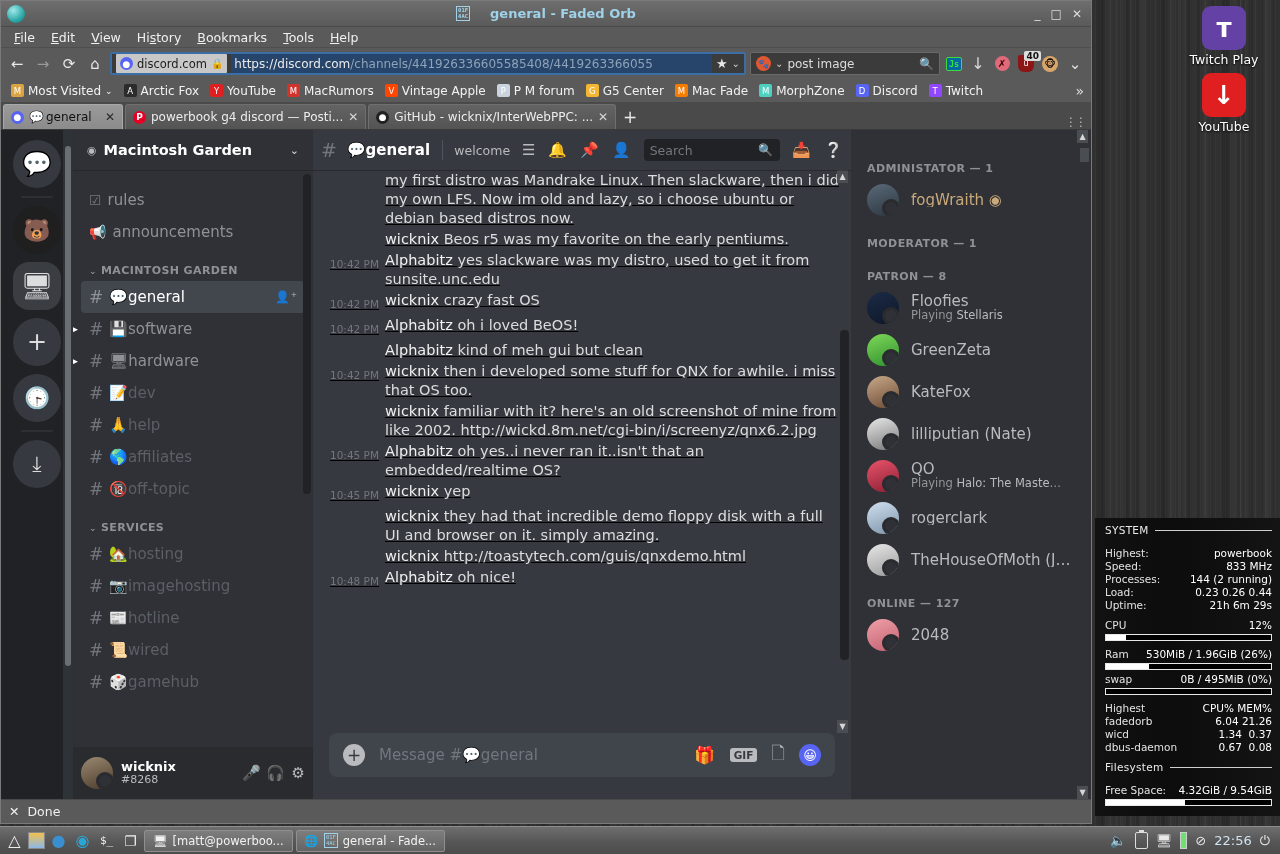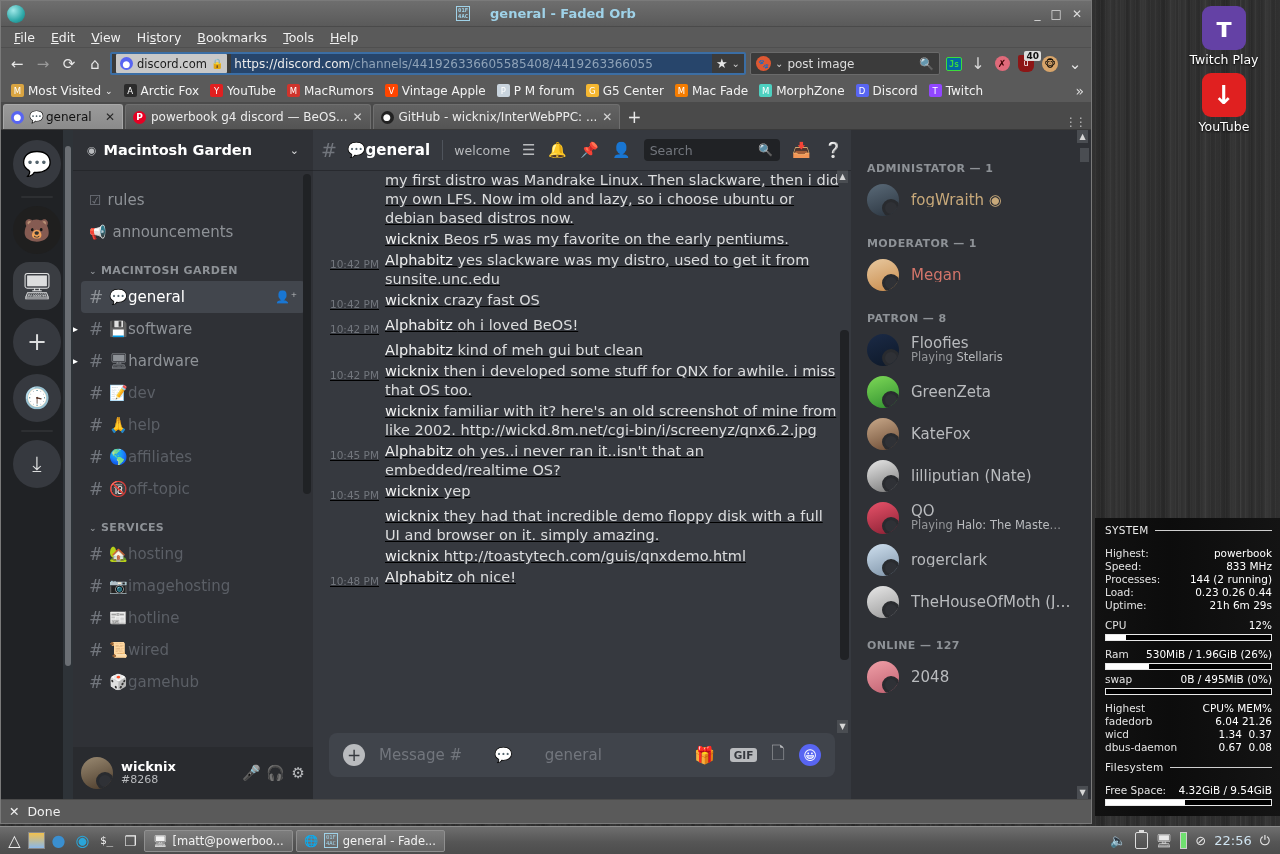--- a/index.html
+++ b/index.html
@@ -192,21 +192,21 @@
   .msg .body{ flex:1; color:#dcddde; min-width:0; }
   .msg .au{ color:#f0f0f0; font-weight:500; }
   .msg .txt{ color:#dcddde; }
   .msg-scroll{ position:absolute; right:2px; top:0; bottom:0; width:9px; }
   .msg-scroll .thumb{ position:absolute; top:160px; width:9px; height:330px; background:#202225; border-radius:4px;}
   .arrowbox{ position:absolute; right:1px; width:11px; height:13px; background:#4a4d52; display:flex; align-items:center; justify-content:center; color:#d6d6d6; font-size:8px;}
 
   .composer-wrap{ padding:0 16px 22px 16px; position:relative;}
   .composer{ background:#40444b; border-radius:8px; height:44px; display:flex; align-items:center; gap:14px; padding:0 14px;}
   .plus{ width:22px;height:22px;border-radius:50%;background:#b9bbbe;color:#36393f;display:flex;align-items:center;justify-content:center;font-size:17px;flex:none;}
-  .ph{ flex:1; color:#72767d; font-size:15px; display:flex; align-items:center;gap:32px; }
+  .ph{ flex:1; color:#72767d; font-size:15px; display:flex; align-items:center; }
   .cmp-ico{ color:#b9bbbe; font-size:17px; cursor:pointer;}
   .gifbox{ background:#b9bbbe;color:#36393f;font-size:10.5px;font-weight:bold;padding:1px 4px;border-radius:3px;font-family:"DejaVu Sans",sans-serif;}
   .emo{ width:22px;height:22px;border-radius:50%;background:#5865f2;color:#fff;display:flex;align-items:center;justify-content:center;font-size:13px;}
 
   
   .members{ width:240px; background:#2f3136; overflow:hidden; padding-top:16px; position:relative;}
   .m-cat{ color:#8e9297; font-size:11px; font-weight:bold; letter-spacing:.4px; padding:16px 8px 4px 16px;}
   .mem{ display:flex; align-items:center; gap:12px; height:42px; margin:0 8px; padding:0 8px; border-radius:4px; cursor:pointer;}
   .mem .mi{ line-height:14px; min-width:0;}
   .mem .mn{ color:#b9bbbe; font-size:15px; white-space:nowrap; overflow:hidden; text-overflow:ellipsis;}
@@ -453,21 +453,21 @@
     <div class="tab active">
       <span class="fav-discord">●</span>
       <span class="t-lbl">
           <span>💬</span>
           <span>general</span>
         </span>
       <span class="x">✕</span>
     </div>
     <div class="tab">
       <span style="width:13px;height:13px;border-radius:50%;background:#e60023;color:#fff;font-size:9px;display:flex;align-items:center;justify-content:center;font-weight:bold">P</span>
-      <span class="t-lbl">powerbook g4 discord — BeOS...</span>
+      <span class="t-lbl">powerbook g4 discord — Posti...</span>
       <span class="x">✕</span>
     </div>
     <div class="tab">
       <span style="width:13px;height:13px;border-radius:50%;background:#222;color:#fff;font-size:9px;display:flex;align-items:center;justify-content:center">●</span>
       <span class="t-lbl">GitHub - wicknix/InterWebPPC: ...</span>
       <span class="x">✕</span>
     </div>
     <div class="tab-add">+</div>
     <span class="grip">⋮⋮</span>
   </div>
@@ -694,26 +694,20 @@
 
     <div class="members" id="memlist">
       <div class="m-cat">ADMINISTATOR — 1</div>
         <div class="mem">
           <div class="avatar av-fog"></div>
           <div class="mi">
             <div class="mn admin">fogWraith ◉</div>
           </div>
         </div>
         <div class="m-cat">MODERATOR — 1</div>
-        <div class="mem">
-          <div class="avatar av-meg"></div>
-          <div class="mi">
-            <div class="mn mod">Megan</div>
-          </div>
-        </div>
         <div class="m-cat">PATRON — 8</div>
         <div class="mem">
           <div class="avatar av-flo"></div>
           <div class="mi">
             <div class="mn">Floofies</div>
             <div class="act"><span>Playing </span><b>Stellaris</b></div>
           </div>
         </div>
         <div class="mem">
           <div class="avatar av-grn"></div>

